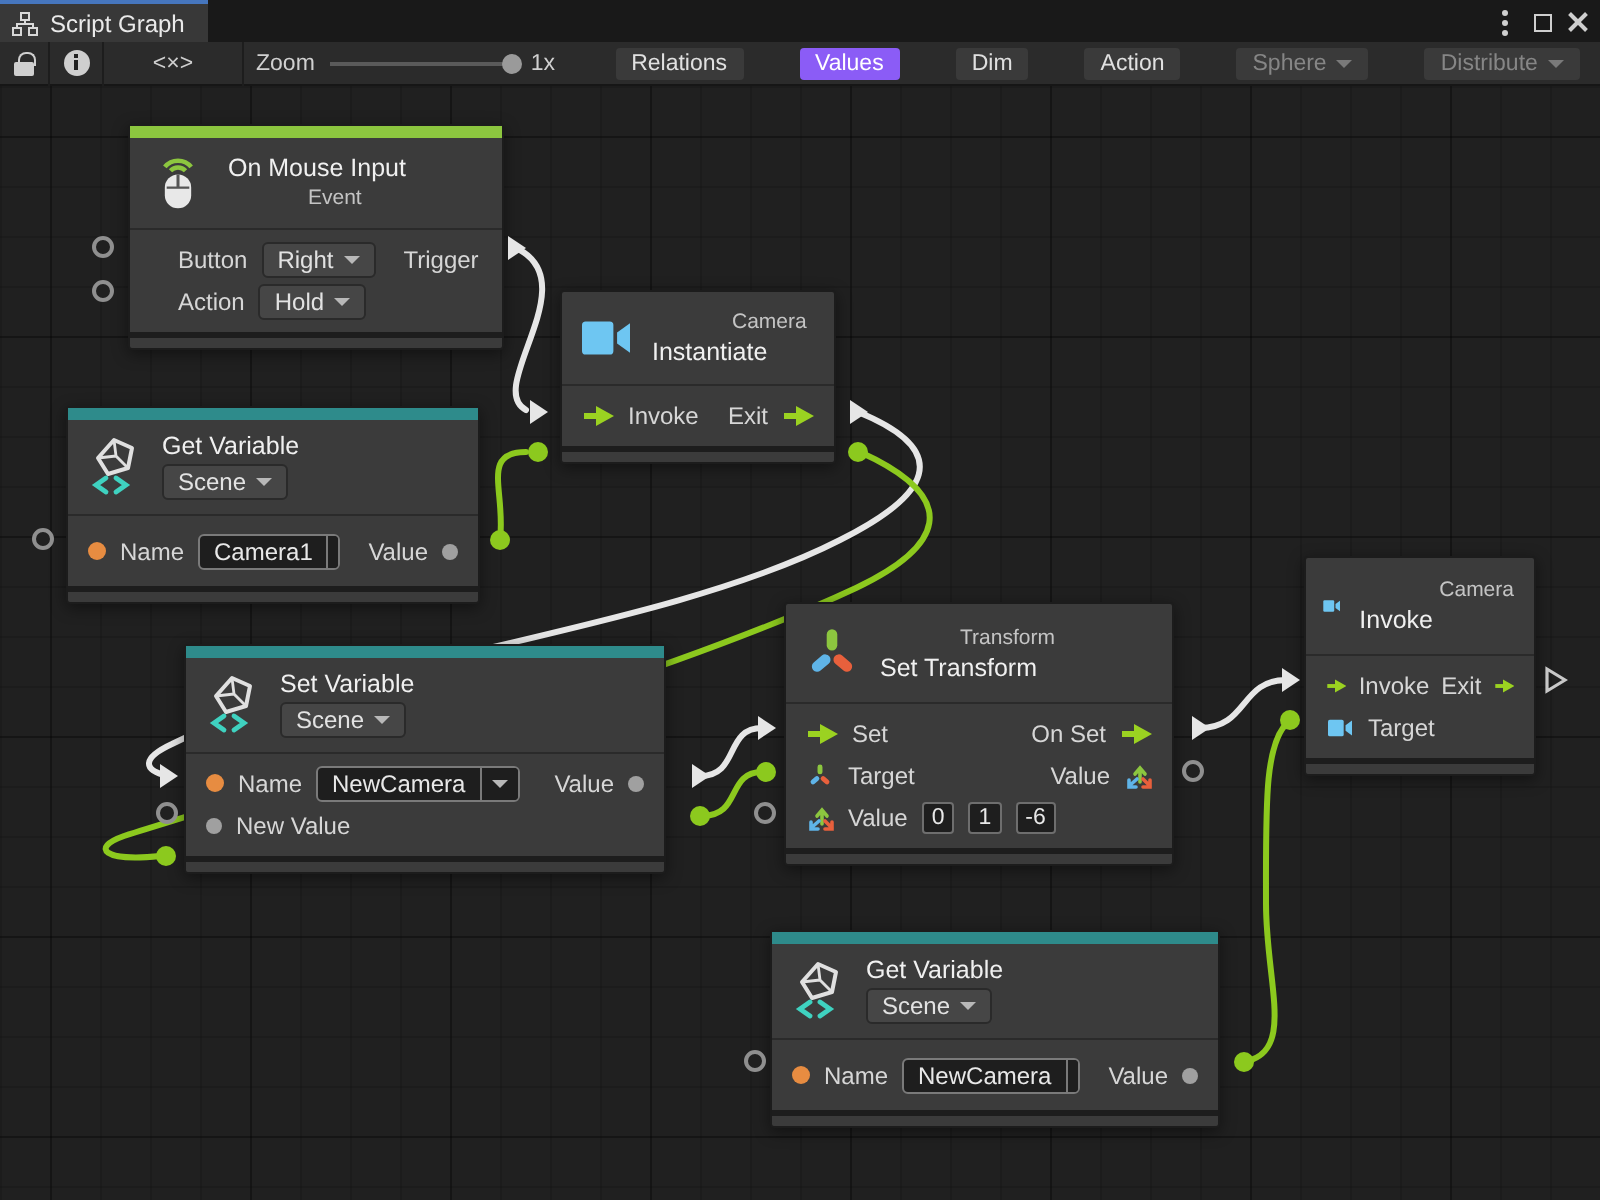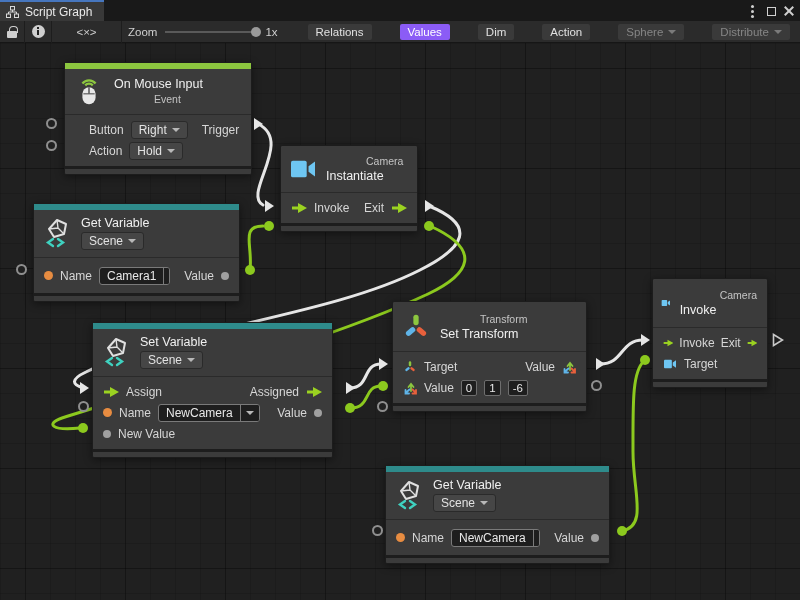--- a/index.html
+++ b/index.html
@@ -275,33 +275,20 @@
       <div class="hstack">
         <span class="ntitle">Set Variable</span>
         <span class="chip">
           <span>Scene</span>
             <span class="caret"></span>
         </span>
       </div>
     </div>
     <div class="bd">
       <div class="prow">
-        <svg width="16" height="10" viewBox="0 0 16 10">
-          <path d="M1 5 H8" stroke="#9BD221" stroke-width="3"></path>
-            <path d="M7 0 L16 5 L7 10 Z" fill="#9BD221"></path>
-        </svg>
-        <span>Assign</span>
-        <span class="sp"></span>
-        <span>Assigned</span>
-        <svg width="16" height="10" viewBox="0 0 16 10">
-          <path d="M1 5 H8" stroke="#9BD221" stroke-width="3"></path>
-            <path d="M7 0 L16 5 L7 10 Z" fill="#9BD221"></path>
-        </svg>
-      </div>
-      <div class="prow">
         <span class="idot orange"></span>
         <span>Name</span>
         <span class="vsel">
           <span class="vtext">NewCamera</span>
           <span class="vbtn">
               <span class="caret"></span>
             </span>
         </span>
         <span class="sp"></span>
         <span>Value</span>
@@ -321,20 +308,33 @@
         <rect x="14" y="3" width="6" height="12" rx="3" fill="#8CC63F"></rect>
         <rect x="14" y="3" width="6" height="12" rx="3" fill="#5FB4E8" transform="rotate(-130 17 17)"></rect>
         <rect x="14" y="3" width="6" height="12" rx="3" fill="#E8603C" transform="rotate(130 17 17)"></rect>
       </svg>
       <div class="hstack">
         <span class="ncat">Transform</span>
         <span class="ntitle">Set Transform</span>
       </div>
     </div>
     <div class="bd">
+      <div class="prow">
+        <svg width="16" height="10" viewBox="0 0 16 10">
+          <path d="M1 5 H8" stroke="#9BD221" stroke-width="3"></path>
+            <path d="M7 0 L16 5 L7 10 Z" fill="#9BD221"></path>
+        </svg>
+        <span>Set</span>
+        <span class="sp"></span>
+        <span>On Set</span>
+        <svg width="16" height="10" viewBox="0 0 16 10">
+          <path d="M1 5 H8" stroke="#9BD221" stroke-width="3"></path>
+            <path d="M7 0 L16 5 L7 10 Z" fill="#9BD221"></path>
+        </svg>
+      </div>
       <div class="prow">
         <svg width="14" height="14" viewBox="0 0 34 34">
           <rect x="14" y="3" width="6" height="12" rx="3" fill="#8CC63F"></rect>
           <rect x="14" y="3" width="6" height="12" rx="3" fill="#5FB4E8" transform="rotate(-130 17 17)"></rect>
           <rect x="14" y="3" width="6" height="12" rx="3" fill="#E8603C" transform="rotate(130 17 17)"></rect>
         </svg>
         <span>Target</span>
         <span class="sp"></span>
         <span>Value</span>
         <svg width="14" height="14" viewBox="0 0 14 14">

